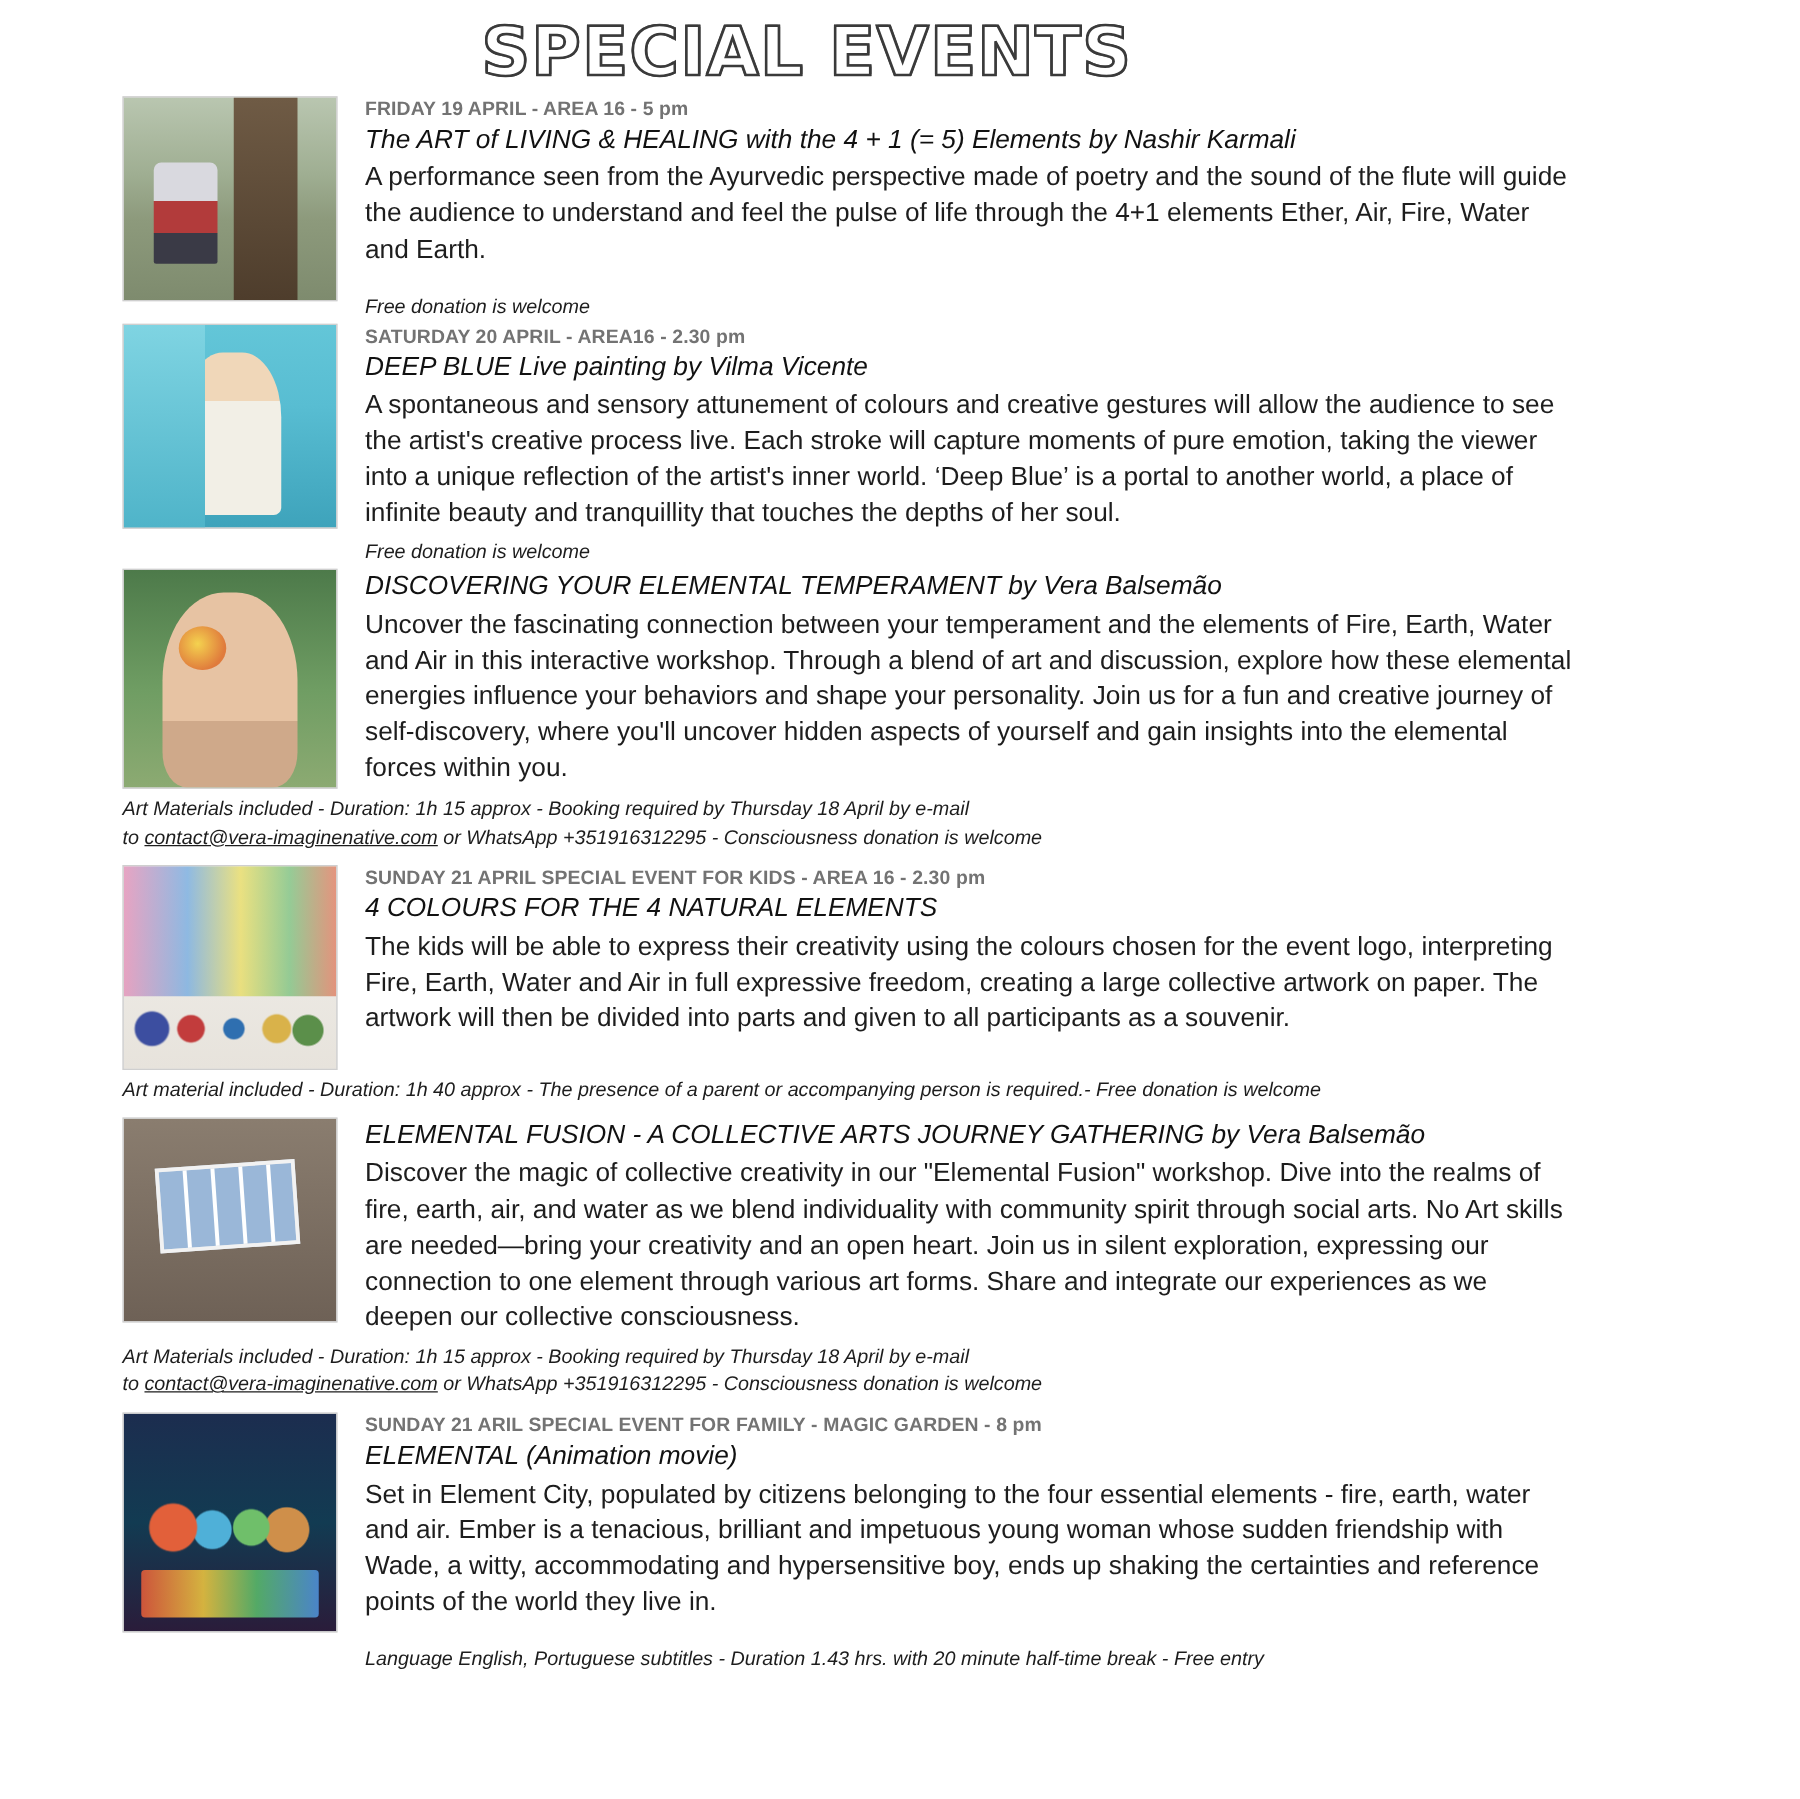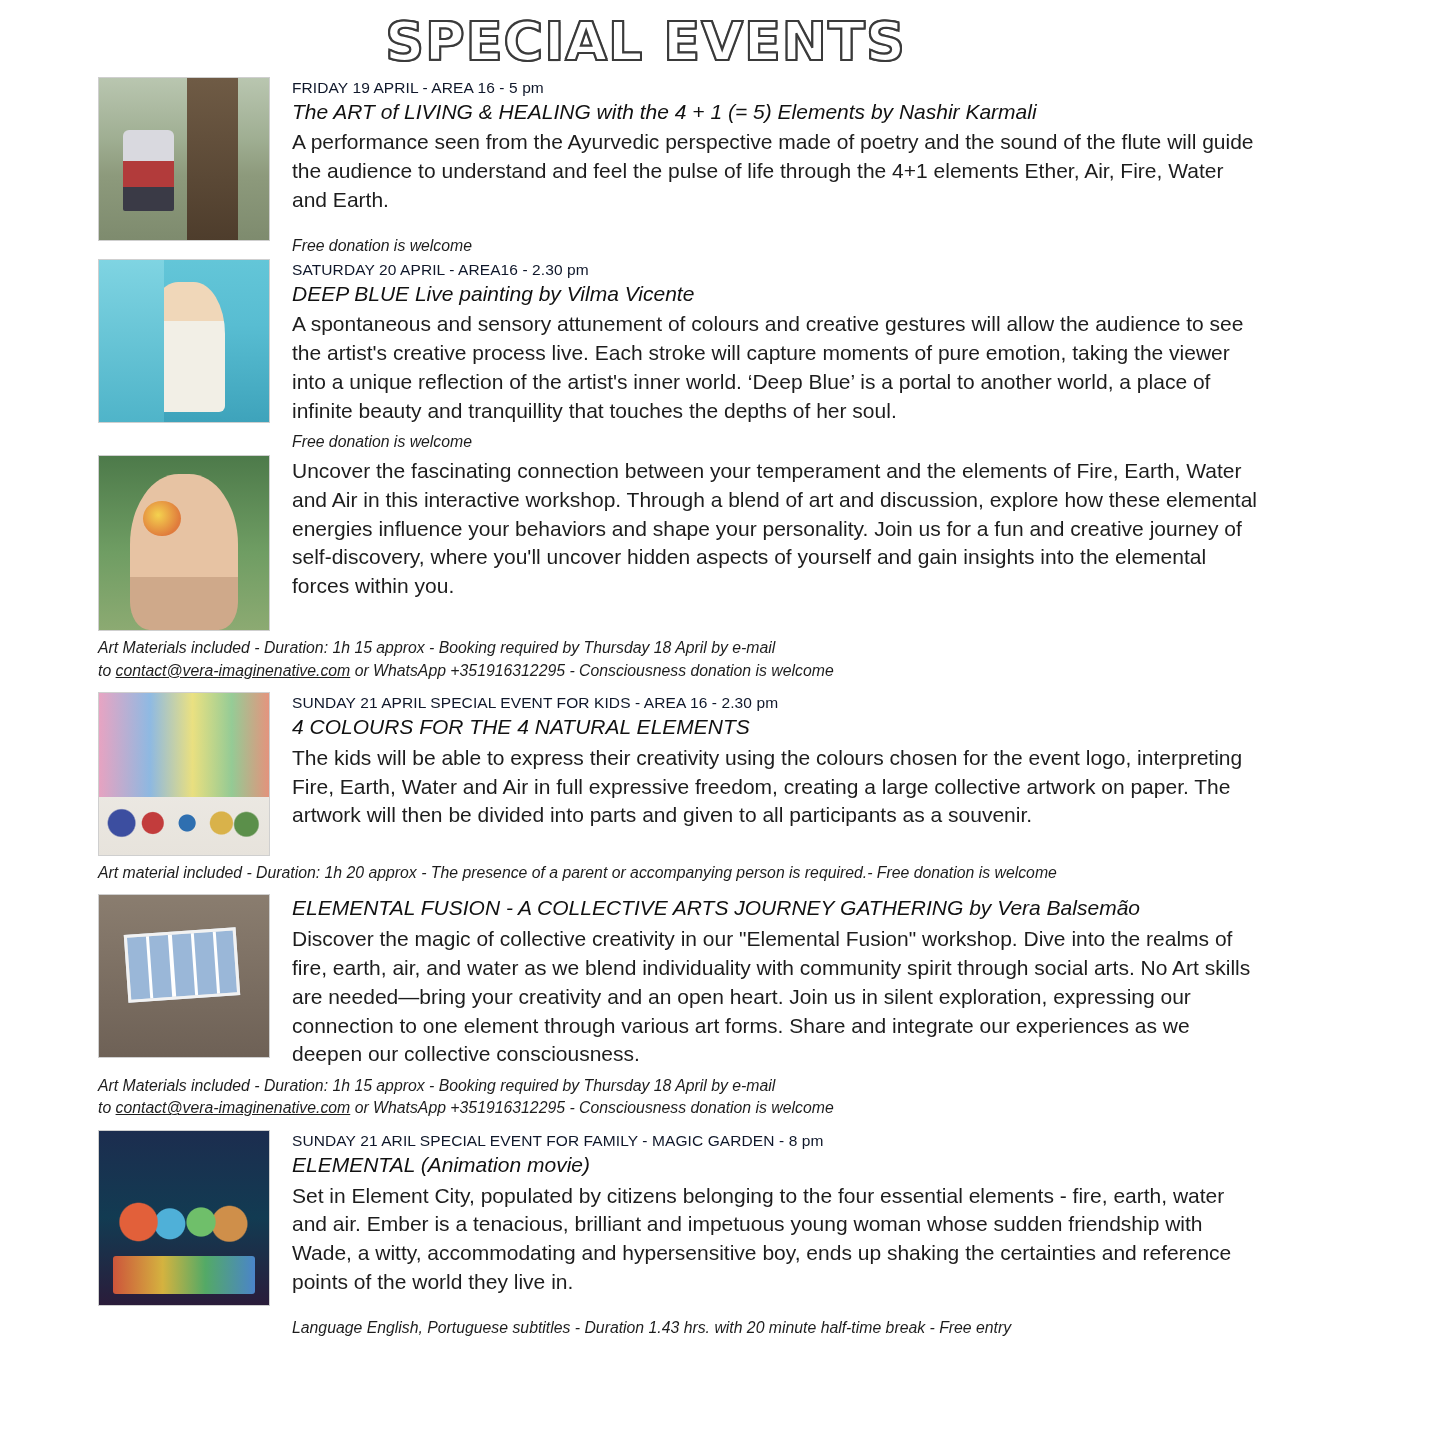--- a/index.html
+++ b/index.html
@@ -66,22 +66,22 @@
   .thumb .ph {
     position: absolute;
     inset: 0;
   }
   .body {
     flex: 1;
     padding-top: 2px;
   }
   .meta {
     font-size: 15.5px;
-    font-weight: 400;
-    color: #0f172a;
+    font-weight: 700;
+    color: #737373;
     letter-spacing: .1px;
     margin-bottom: 3px;
   }
   .heading {
     font-size: 21px;
     font-weight: 400;
     font-style: italic;
     color: #111;
     margin-bottom: 4px;
     line-height: 1.18;
@@ -225,20 +225,21 @@
       </div>
     </div>
 
     <div class="event">
       <div class="thumb tall">
         <div class="ph img3">
             <div class="fig"></div>
           </div>
       </div>
       <div class="body">
+        <div class="heading">DISCOVERING YOUR ELEMENTAL TEMPERAMENT by Vera Balsemão</div>
         <div class="desc">Uncover the fascinating connection between your temperament and the elements of Fire, Earth, Water and Air in this interactive workshop. Through a blend of art and discussion, explore how these elemental energies influence your behaviors and shape your personality. Join us for a fun and creative journey of self-discovery, where you'll uncover hidden aspects of yourself and gain insights into the elemental forces within you.</div>
       </div>
     </div>
   </div>
 
   <div class="fullnote">
     <span>Art Materials included - Duration: 1h 15 approx - Booking required by Thursday 18 April by e-mail</span><br>
     <span>to </span><span class="ul">contact@vera-imaginenative.com</span><span> or WhatsApp +351916312295 -  Consciousness donation is welcome</span>
   </div>
 
@@ -250,21 +251,21 @@
       </div>
       <div class="body">
         <div class="meta">SUNDAY 21 APRIL SPECIAL EVENT FOR KIDS - AREA 16 - 2.30 pm</div>
         <div class="heading">4 COLOURS FOR THE 4 NATURAL ELEMENTS</div>
         <div class="desc">The kids will be able to express their creativity using the colours chosen for the event logo, interpreting Fire, Earth, Water and Air in full expressive freedom, creating a large collective artwork on paper. The artwork will then be divided into parts and given to all participants as a souvenir.</div>
       </div>
     </div>
   </div>
 
   <div class="fullnote">
-    <span>Art material included - Duration: 1h 20 approx - The presence of a parent or accompanying person is required.- Free donation is welcome</span>
+    <span>Art material included - Duration: 1h 40 approx - The presence of a parent or accompanying person is required.- Free donation is welcome</span>
   </div>
 
   <div class="events">
 
     <div class="event">
       <div class="thumb">
         <div class="ph img5">
             <div class="fig"></div>
           </div>
       </div>

